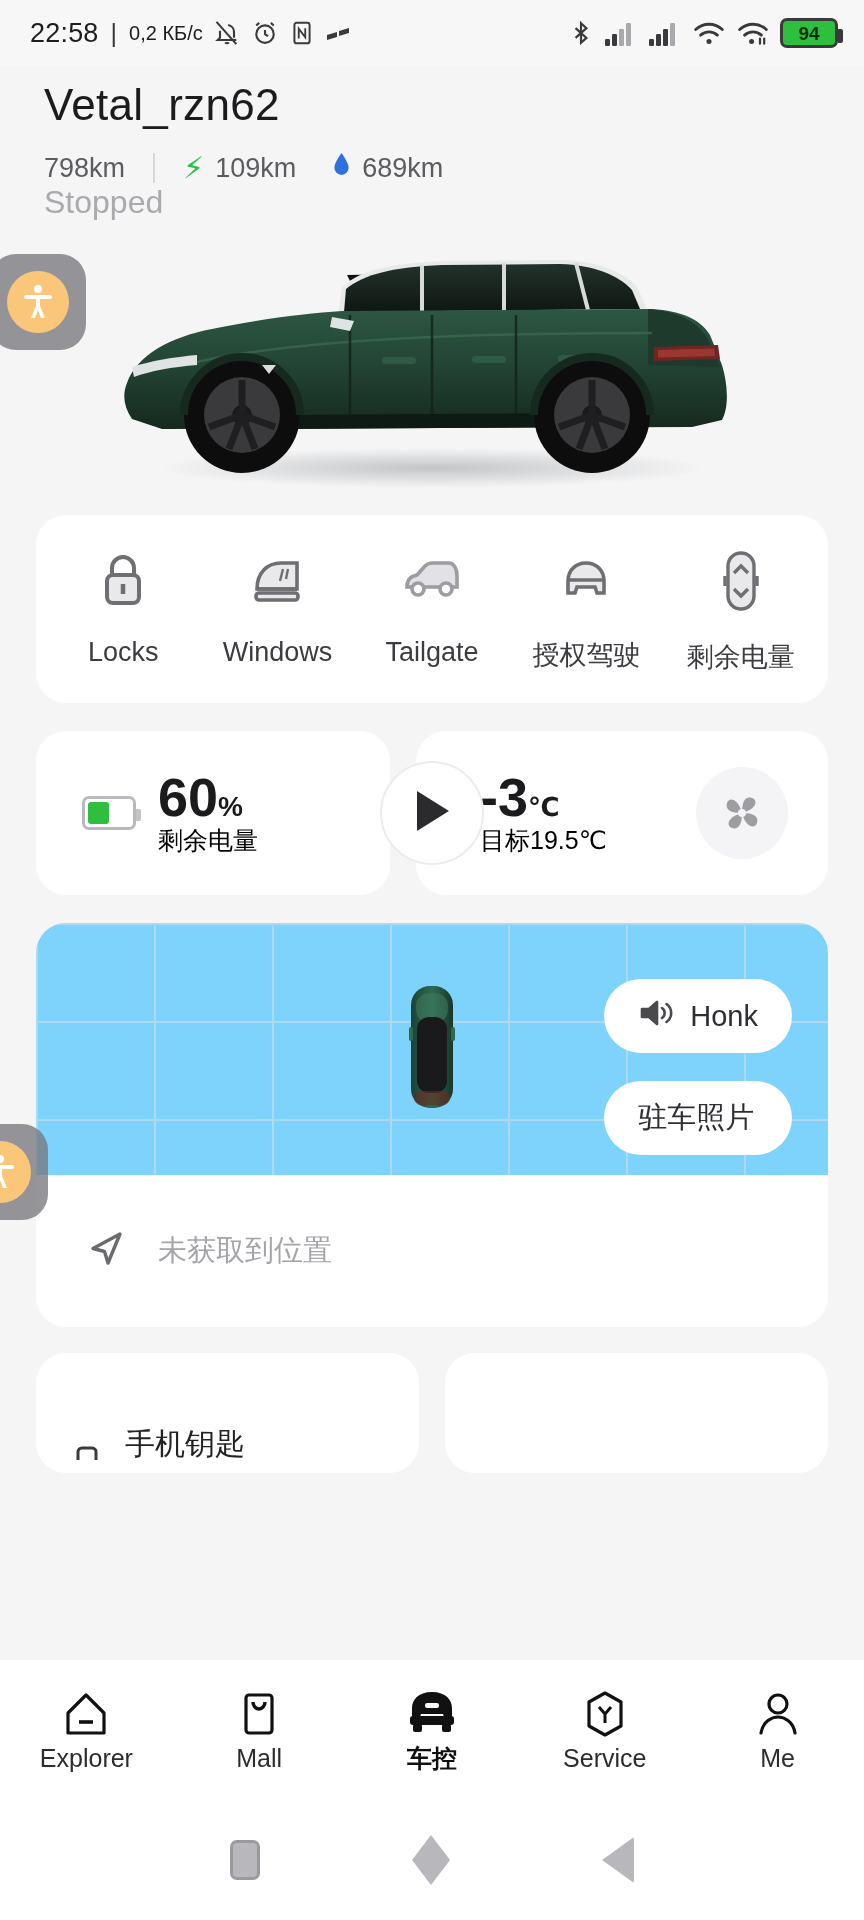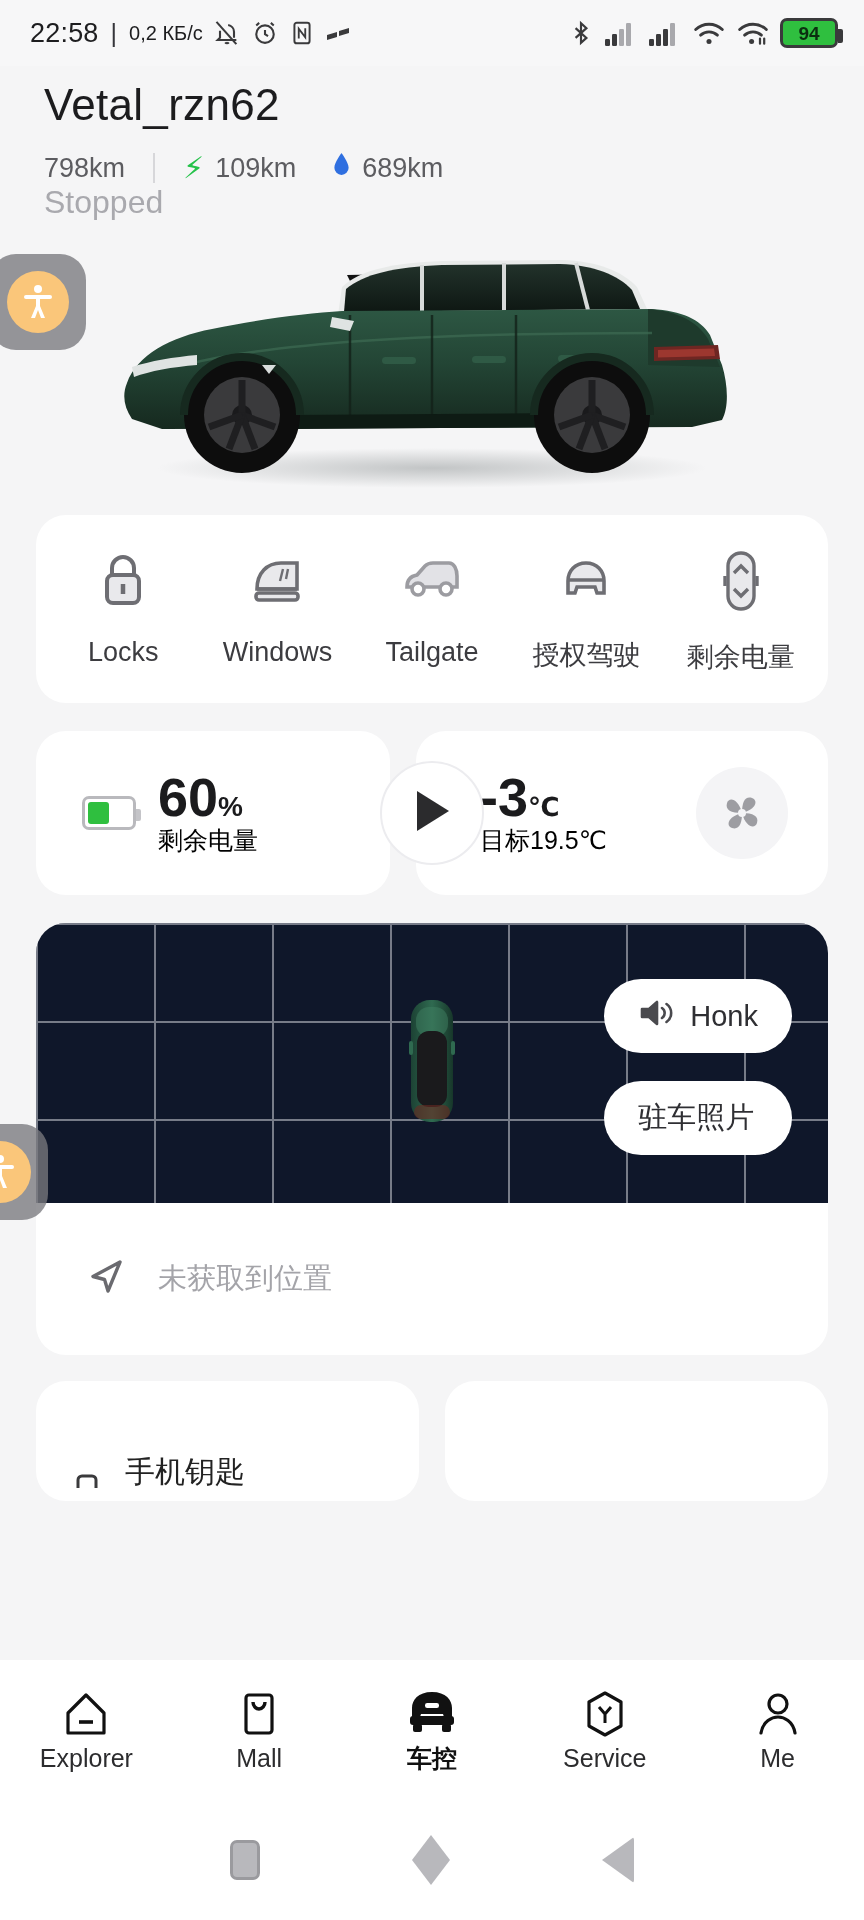--- a/index.html
+++ b/index.html
@@ -78,21 +78,21 @@
   .play-btn{
     position:absolute; left:50%; top:50%; transform:translate(-50%,-50%);
     width:104px; height:104px; border-radius:50%; background:#fff;
     border:2px solid #ececef; display:flex; align-items:center; justify-content:center; z-index:3;
   }
   .fan-btn{ width:92px; height:92px; border-radius:50%; background:#f4f4f6;
             display:flex; align-items:center; justify-content:center; }
 
   
   .map-card{ margin:28px 36px 0 36px; background:#fff; border-radius:30px; overflow:hidden; }
-  .map-area{ height:280px; background:#0f172a; position:relative; }
+  .map-area{ height:252px; background:#7dd3fc; position:relative; }
   .map-grid{ position:absolute; inset:0; opacity:.5;
     background-image:linear-gradient(to right,#dfe0e6 2px,transparent 2px),
                      linear-gradient(to bottom,#dfe0e6 2px,transparent 2px);
     background-size:118px 98px; }
   .map-car{ position:absolute; left:50%; top:50%; transform:translate(-50%,-50%); }
   .map-actions{ position:absolute; right:36px; top:56px; display:flex; flex-direction:column; gap:28px; }
   .pill{ background:#fff; border-radius:42px; height:74px; padding:0 34px;
          display:flex; align-items:center; gap:16px; font-size:29px; color:#2f2f33; }
   .loc-row{ height:152px; display:flex; align-items:center; gap:30px; padding:0 48px; }
   .loc-text{ font-size:29px; color:#a4a4a9; }

